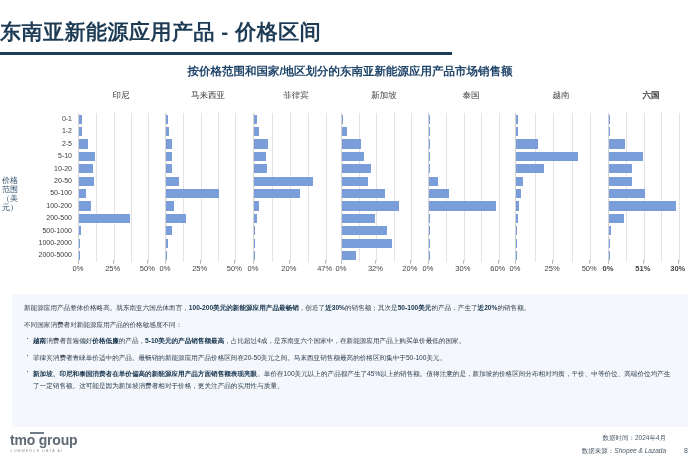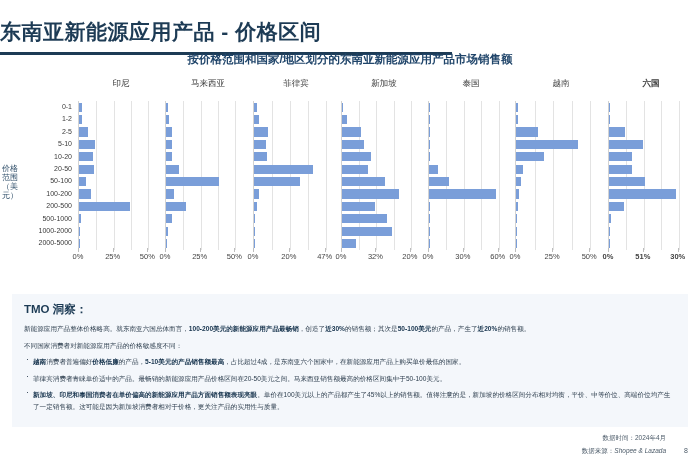--- a/index.html
+++ b/index.html
@@ -17,21 +17,21 @@
     font-size:21px;font-weight:bold;
     color:#1d3b55;letter-spacing:.5px;
     white-space:nowrap;
   }
   #title-rule{
     position:absolute;left:0;top:52px;width:452px;height:3px;
     background:#1d3b55;
   }
   
   #chart-area{
-    position:absolute;left:0;top:48px;width:700px;height:232px;
+    position:absolute;left:0;top:60px;width:700px;height:232px;
   }
   #chart-title{
     position:absolute;left:0;top:4px;width:700px;text-align:center;
     font-size:11.5px;font-weight:bold;color:#20456a;
   }
   #axis-title{
     position:absolute;left:2px;top:116px;
     width:16px;
     font-size:8px;color:#31506b;line-height:9px;
     text-align:center;
@@ -501,31 +501,37 @@
           <div class="tickmark" style="left: 34.8649px;"></div>
           <div class="tick" style="left: 34.8649px;">51%</div>
           <div class="tickmark" style="left: 69.7297px;"></div>
           <div class="tick" style="left: 69.7297px;">30%</div>
         </div>
       </div>
     </div>
 </div>
 
 <div id="insight">
-  <div id="insight-title">TMO 洞察：</div>
   <div id="insight-body">
       <div class="p">新能源应用产品整体价格略高。就东南亚六国总体而言，<span class="b">100-200美元的新能源应用产品最畅销</span>，创造了<span class="b">近30%</span>的销售额；其次是<span class="b">50-100美元</span>的产品，产生了<span class="b">近20%</span>的销售额。</div>
       <div class="p">不同国家消费者对新能源应用产品的价格敏感度不同：</div>
       <div class="p bullet"><span class="b">越南</span>消费者普遍偏好<span class="b">价格低廉</span>的产品，<span class="b">5-10美元的产品销售额最高</span>，占比超过4成，是东南亚六个国家中，在新能源应用产品上购买单价最低的国家。</div>
       <div class="p bullet">菲律宾消费者青睐单价适中的产品。最畅销的新能源应用产品价格区间在20-50美元之间。马来西亚销售额最高的价格区间集中于50-100美元。</div>
       <div class="p bullet"><span class="b">新加坡、印尼和泰国消费者在单价偏高的新能源应用产品方面销售额表现亮眼</span>。单价在100美元以上的产品都产生了45%以上的销售额。值得注意的是，新加坡的价格区间分布相对均衡，平价、中等价位、高端价位均产生了一定销售额。这可能是因为新加坡消费者相对于价格，更关注产品的实用性与质量。</div>
     </div>
 </div>
 
 <div id="footer">
+  <div id="logo">
+    <div id="logo-word">
+      <span>tmo group</span>
+      <span id="logo-bar"></span>
+    </div>
+    <div id="logo-sub">COMMERCE DATA AI</div>
+  </div>
   <div class="meta" id="meta-date">
     <span>数据时间：</span><span>2024年4月</span>
   </div>
   <div class="meta" id="meta-source">
     <span>数据来源：</span><span class="src">Shopee &amp; Lazada</span>
   </div>
   <div id="page-no">8</div>
 </div>
 
 </body></html>

